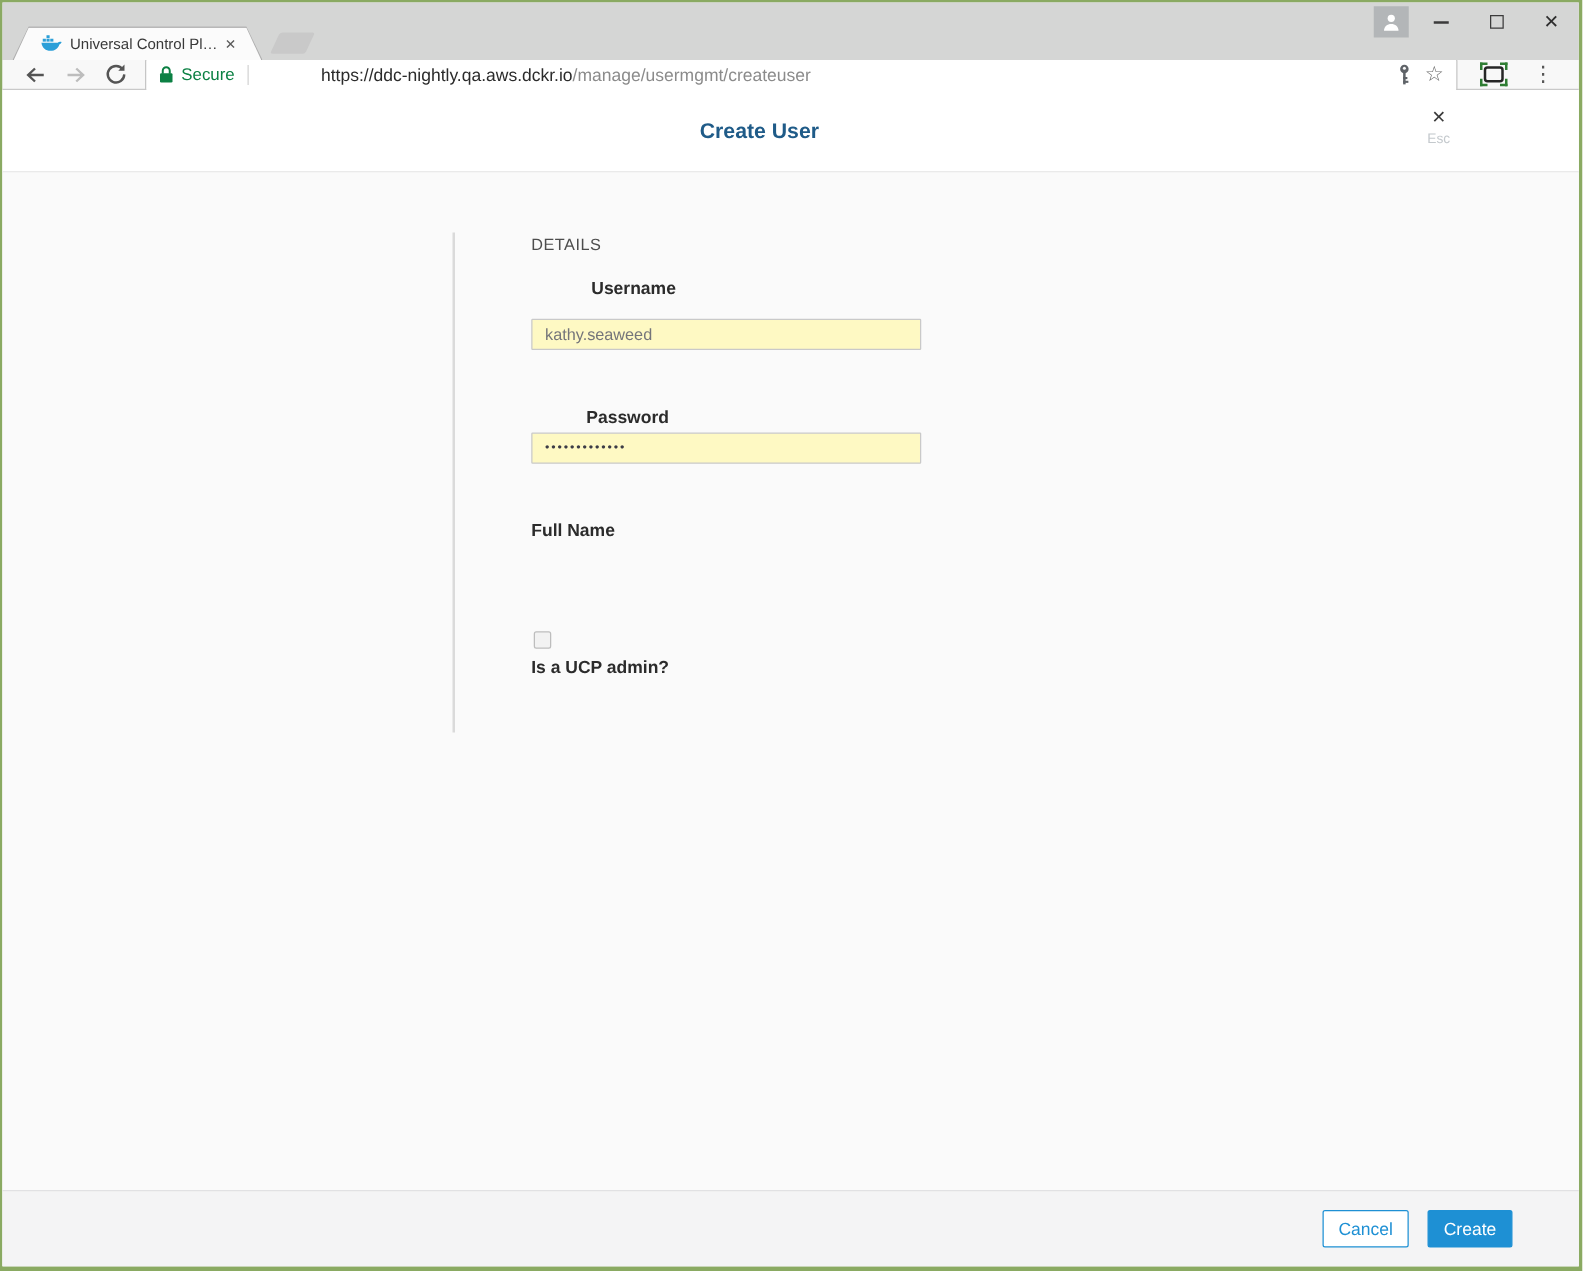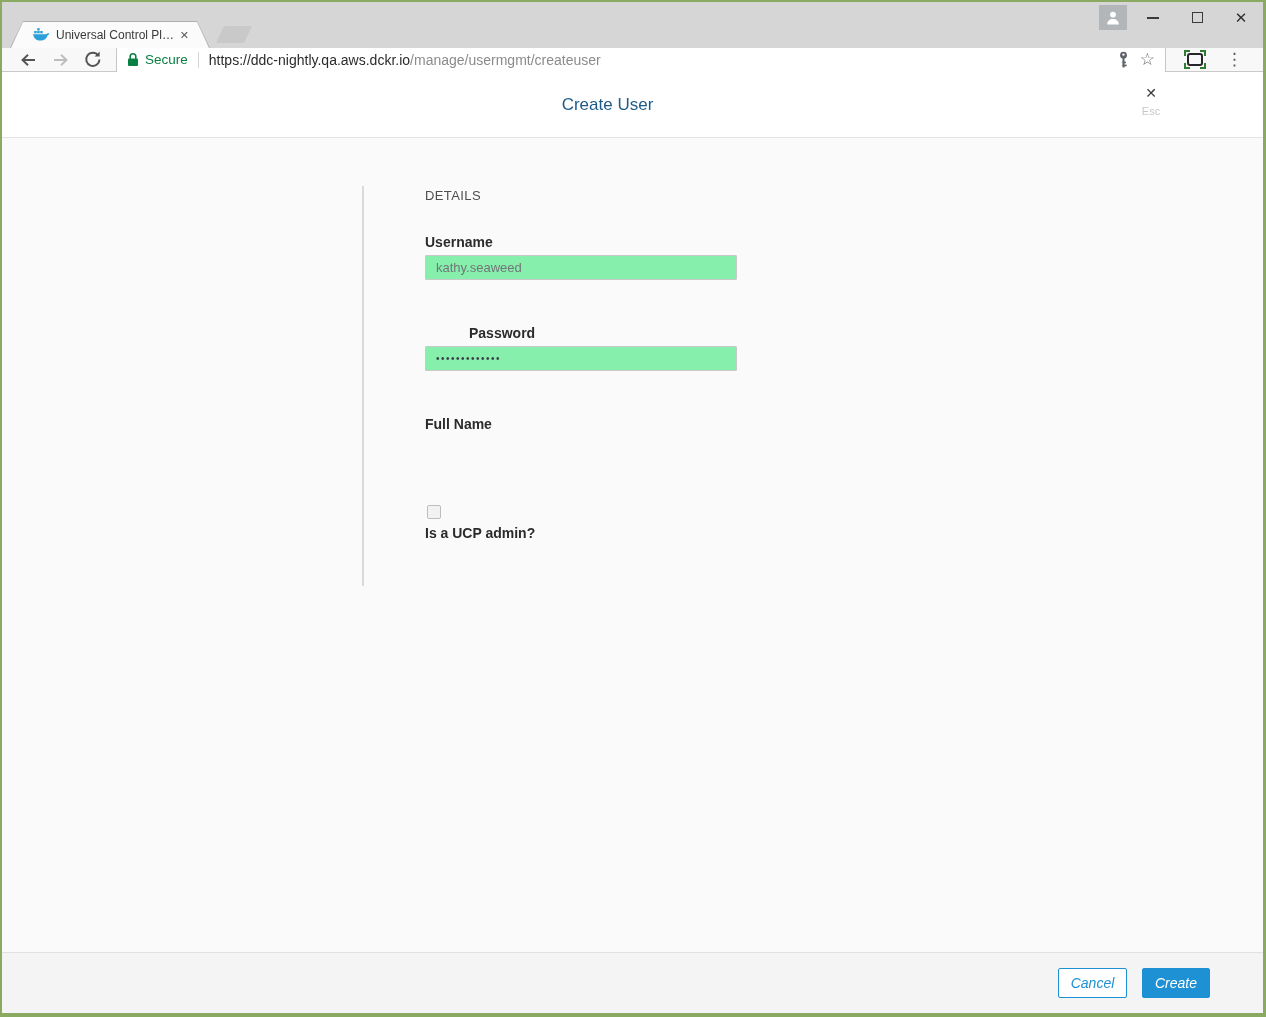--- a/index.html
+++ b/index.html
@@ -31,66 +31,66 @@
   .close-glyph { font-size:15px; color:#2f2f2f; line-height:1; }
 
   
   .toolbar { height:24px; background:#f8f8f8; border-bottom:1px solid #c9c9c9;
              display:flex; align-items:center; padding:0 10px; flex:0 0 auto; }
   .nav-icon { width:20px; height:20px; margin:0 6px; display:flex; align-items:center; justify-content:center; }
   .omnibox { flex:1; height:28px; margin:0 8px; background:#fff; border:1px solid #c6c6c6;
              border-radius:3px; display:flex; align-items:center; padding:0 10px; }
   .secure-label { color:#0b8043; font-size:13.5px; margin:0 10px 0 6px; }
   .omni-divider { width:1px; height:16px; background:#d4d4d4; margin-right:10px; }
-  .url { font-size:14px; color:#2b2b2b; white-space:nowrap; }
+  .url { font-size:14px; color:#2b2b2b; white-space:nowrap;margin-left:48px; }
   .url-path { color:#8b8b8b; }
   .omni-spacer { flex:1; }
   .omni-icon { margin-left:10px; display:flex; align-items:center; }
   .star-glyph { font-size:17px; color:#6b6b6b; line-height:1; }
   .ext-icon { position:relative; width:22px; height:19px; margin:0 10px; }
   .ext-rect { position:absolute; left:3px; top:3px; right:3px; bottom:3px;
               border:2px solid #262626; border-radius:3px; }
   .corner { position:absolute; width:6px; height:6px; border:2px solid #2f7d33; }
   .c-tl { left:0; top:0; border-right:none; border-bottom:none; }
   .c-tr { right:0; top:0; border-left:none; border-bottom:none; }
   .c-bl { left:0; bottom:0; border-right:none; border-top:none; }
   .c-br { right:0; bottom:0; border-left:none; border-top:none; }
   .menu-dots { font-size:17px; color:#565656; margin:0 10px; line-height:1; letter-spacing:0; }
 
   
   .page { flex:1; display:flex; flex-direction:column; background:#fafafa; min-height:0; }
   .page-header { position:relative; height:66px; background:#fff; border-bottom:1px solid #e4e4e4;
                  display:flex; align-items:center; justify-content:center; padding-right:50px; flex:0 0 auto; }
-  .page-title { font-size:17px; font-weight:normal; color:#1f5b88; }
+  .page-title { font-size:17px; font-weight:bold; color:#1f5b88; }
   .esc-close { position:absolute; right:92px; top:13px; width:40px; display:flex;
                flex-direction:column; align-items:center; cursor:pointer; }
   .esc-x { font-size:14px; color:#3a3a3a; line-height:1.2; }
   .esc-label { font-size:11px; color:#c4c9cd; margin-top:3px; }
 
   .body { position:relative; flex:1; background:#fafafa;padding-left:42px; }
   .vrule { position:absolute; left:360px; top:48px; width:2px; height:400px; background:#dadada; }
   .section-heading { position:absolute; left:423px; top:50px; font-size:13px; color:#4d4d4d;
                      letter-spacing:.4px; }
   .field-label { position:absolute; left:423px; font-size:14px; font-weight:bold; color:#2b2b2b; }
-  .field-input { position:absolute; left:423px; width:312px; height:25px; background:#86efac;
+  .field-input { position:absolute; left:423px; width:312px; height:25px; background:#fef9c3;
                  border:1px solid #c9c9c9; border-radius:1px; padding:0 10px; font-size:13px;
                  color:#74757a; font-family:"Liberation Sans", sans-serif; outline:none; }
   .pw { font-size:10px; letter-spacing:1.5px; color:#3c3c46; }
-  .lbl-username { top:96px; } .inp-username { top:117px; }
+  .lbl-username { top:84px;margin-left:48px; } .inp-username { top:117px; }
   .lbl-password { top:187px;margin-left:44px; } .inp-password { top:208px; }
   .lbl-fullname { top:278px; } .inp-fullname { top:299px; }
   .admin-checkbox { position:absolute; left:425px; top:367px; width:14px; height:14px;
                     appearance:none; -webkit-appearance:none; background:#f2f2f2;
                     border:1px solid #bdbdbd; border-radius:2px; }
   .admin-label { position:absolute; left:423px; top:387px; font-size:14px; font-weight:bold; color:#2b2b2b; }
 
   .footer { height:61px; background:#f4f4f5; border-top:1px solid #e1e1e3; flex:0 0 auto;
             display:flex; align-items:center; justify-content:flex-end; padding-right:53px; }
   .btn { height:30px; font-size:14px; font-family:"Liberation Sans", sans-serif;
-         border-radius:2px; cursor:pointer;font-style:italic; }
+         border-radius:2px; cursor:pointer; }
   .btn-cancel { width:69px; background:#fff; border:1px solid #1e90d4; color:#1e90d4; margin-right:15px; }
   .btn-create { width:68px; background:#1e90d4; border:1px solid #1e90d4; color:#fff; }
 </style>
 </head>
 <body>
 
 <div class="window">
 
   <div class="titlebar">
     <div class="tab-outer">

